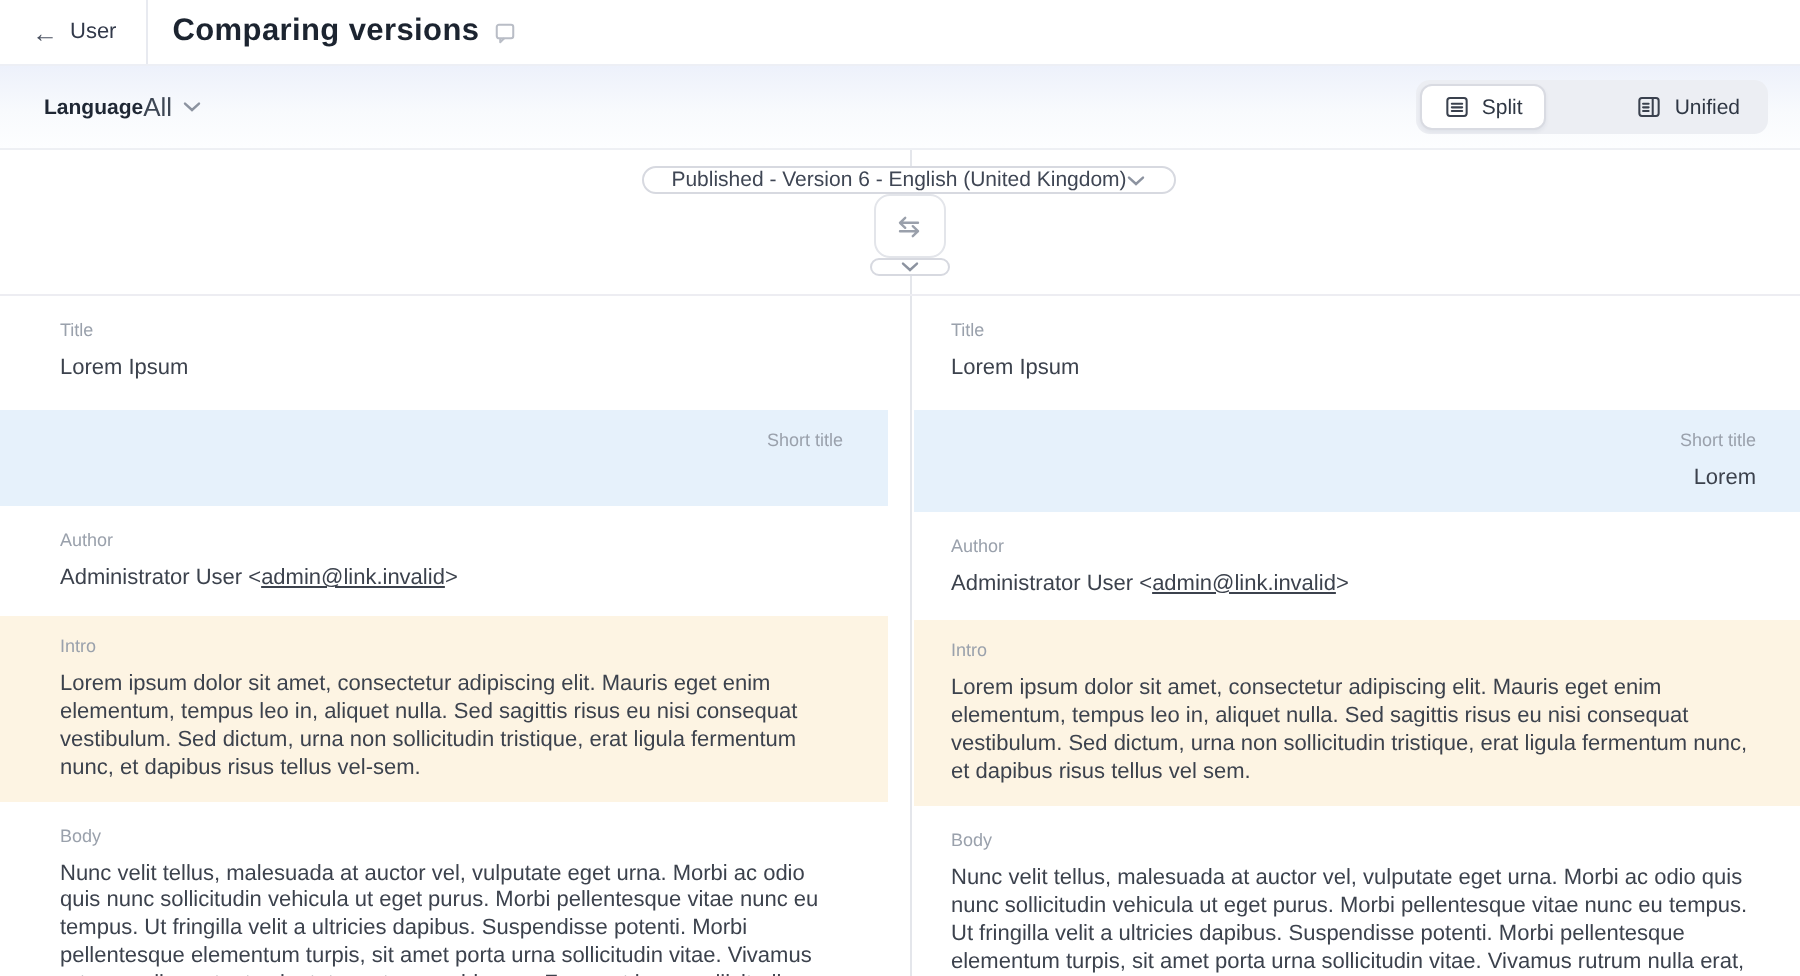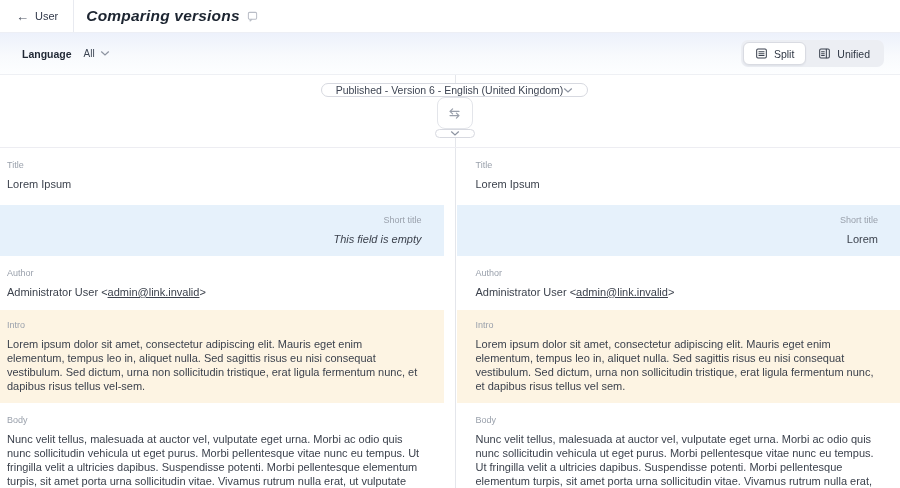--- a/index.html
+++ b/index.html
@@ -5,36 +5,36 @@
   * { margin:0; padding:0; box-sizing:border-box; }
   html,body { background:#fff; }
   body { font-family:"Liberation Sans", sans-serif; color:#3c424d; }
   .page { position:relative; width:900px; height:488px; background:#fff; overflow:hidden; }
 
   
   .header { height:33px; display:flex; align-items:stretch; background:#fff; border-bottom:1px solid #edeff5; }
   .back-btn { display:flex; align-items:center; gap:6px; padding:0 15px 0 16px; cursor:pointer;
               border-right:1px solid #e8eaf0; color:#32394a; font-size:11px; }
   .back-arrow { font-size:13px; line-height:1; color:#4a5160; }
-  .page-title-wrap { display:flex; align-items:center; gap:7px; padding-left:12px;font-style:italic; }
+  .page-title-wrap { display:flex; align-items:center; gap:7px; padding-left:12px; }
   .page-title { font-size:15.5px; font-weight:700; color:#1c2430; letter-spacing:.2px; }
   .comment-icon { width:11px; height:11px; display:inline-block; }
   .comment-icon svg { display:block; }
 
   
   .toolbar { height:42px; display:flex; align-items:center; justify-content:space-between;
              padding:0 16px 0 22px; background:linear-gradient(180deg,#edf1fb 0%, #f8fafd 55%, #fdfeff 100%);
              border-bottom:1px solid #eef0f4; }
-  .lang-wrap { display:flex; align-items:center; gap:12px; }
+  .lang-wrap { display:flex; align-items:center; }
   .lang-label { font-size:10.5px; font-weight:700; color:#1f2734; }
-  .lang-select { display:flex; align-items:center; gap:5px; font-size:10px; color:#3d4654; cursor:pointer; }
+  .lang-select { display:flex; align-items:center; gap:5px; font-size:13px; color:#3d4654; cursor:pointer; }
   .chev { width:10px; height:7px; }
   .chev svg { display:block; }
 
-  .seg-group { display:flex; align-items:center; background:#eceef3; border-radius:7px; padding:2px; }
+  .seg-group { display:flex; align-items:center; background:#eceef3; border-radius:7px; padding:2px;gap:33px; }
   .seg-btn { display:flex; align-items:center; gap:6px; font-size:10.5px; color:#2f3744;
              padding:4px 11px; border-radius:6px; cursor:pointer; border:1px solid transparent; }
   .seg-btn.active { background:#fff; border-color:#d9dbe2; box-shadow:0 1px 2px rgba(20,30,60,.06); }
   .seg-icon { width:13px; height:13px; }
   .seg-icon svg { display:block; }
 
   
   .main { position:relative; }
   .main::before { content:""; position:absolute; left:455px; top:0; bottom:0; width:1px; background:#e4e6eb; z-index:0; }
 
@@ -42,21 +42,21 @@
   .version-select { position:relative; z-index:1; flex:1; height:30px; display:flex; align-items:center; justify-content:space-between;
                     background:#fff; border:1px solid #d7d9e0; border-radius:8px; padding:0 14px; cursor:pointer; }
   .version-select .vs-text { font-size:10.5px; color:#3f4654; }
   .swap-btn { position:relative; z-index:2; width:36px; height:32px; margin:0 9px; background:#fff;
               border:1px solid #e3e5ea; border-radius:8px; display:flex; align-items:center; justify-content:center; cursor:pointer; }
   .swap-icon { width:15px; height:15px; }
   .swap-icon svg { display:block; }
 
   .compare { position:relative; z-index:1; display:grid; grid-template-columns:1fr 1fr; column-gap:13px; padding-top:2px; }
   .col { display:flex; flex-direction:column; }
-  .field-row { padding:10px 22px 9px 7px; margin-bottom:2px; background:transparent; }
+  .field-row { padding:10px 22px 9px 30px; margin-bottom:2px; background:transparent; }
   .col-right .field-row { padding-left:19px; }
   .field-label { font-size:9px; color:#9aa1ac; margin-bottom:8px; }
   .field-value { font-size:11px; color:#3c424d; line-height:1.24; }
   .para { line-height:1.27; }
   .empty-value { font-style:italic; }
   .mail-link { color:#3c424d; text-decoration:underline; cursor:pointer; }
 
   .hl-blue  { background:var(--highlight-blue,  #e6f1fb); }
   .hl-cream { background:var(--highlight-cream, #fdf4e3); }
 
@@ -153,21 +153,20 @@
 
     <div class="compare">
 
       <div class="col col-left">
         <section class="field-row r-title">
           <div class="field-label">Title</div>
           <div class="field-value">Lorem Ipsum</div>
         </section>
         <section class="field-row r-short hl-blue">
           <div class="field-label">Short title</div>
-          <div class="field-value empty-value">This field is empty</div>
         </section>
         <section class="field-row r-author">
           <div class="field-label">Author</div>
           <div class="field-value"><span>Administrator User &lt;</span><a class="mail-link">admin@link.invalid</a><span>&gt;</span></div>
         </section>
         <section class="field-row r-intro hl-cream">
           <div class="field-label">Intro</div>
           <div class="field-value para">Lorem ipsum dolor sit amet, consectetur adipiscing elit. Mauris eget enim elementum, tempus leo in, aliquet nulla. Sed sagittis risus eu nisi consequat vestibulum. Sed dictum, urna non sollicitudin tristique, erat ligula fermentum nunc, et dapibus risus tellus vel-sem.</div>
         </section>
         <section class="field-row r-body">

